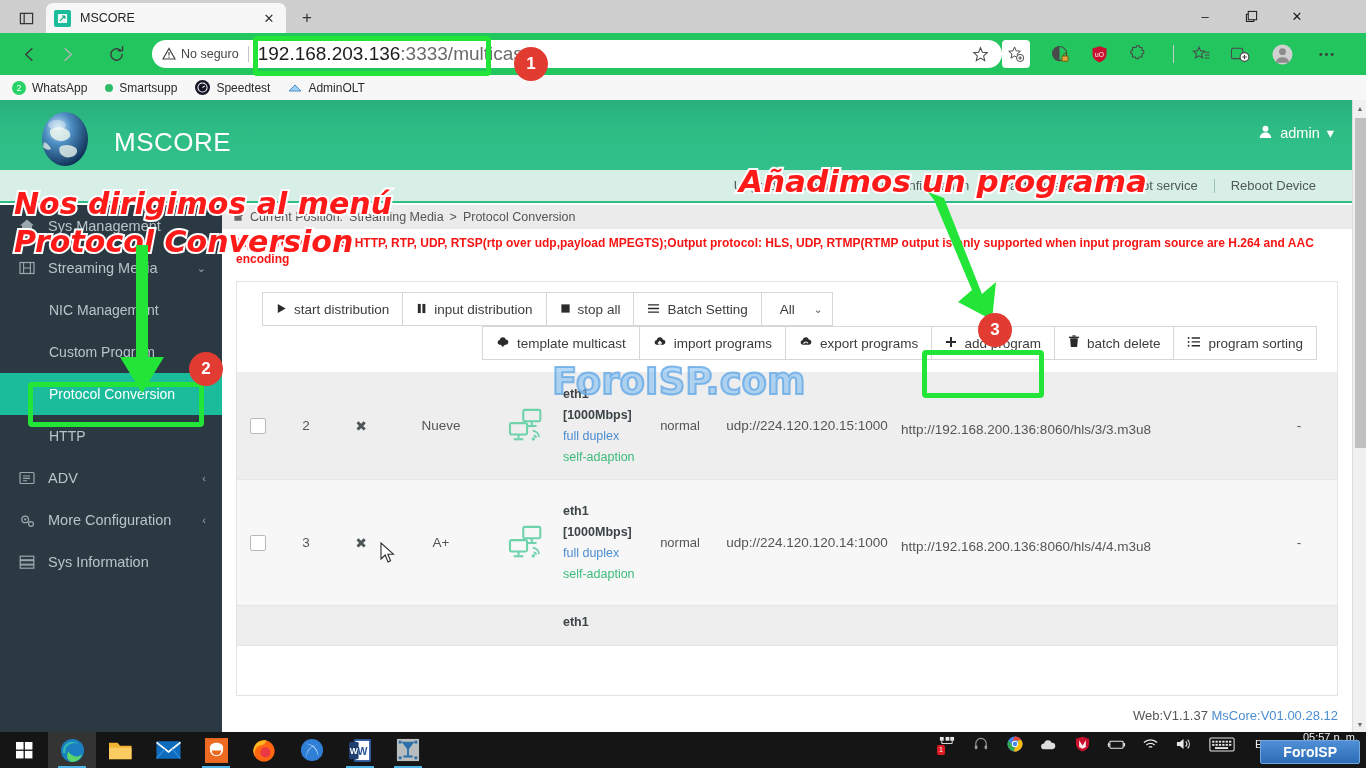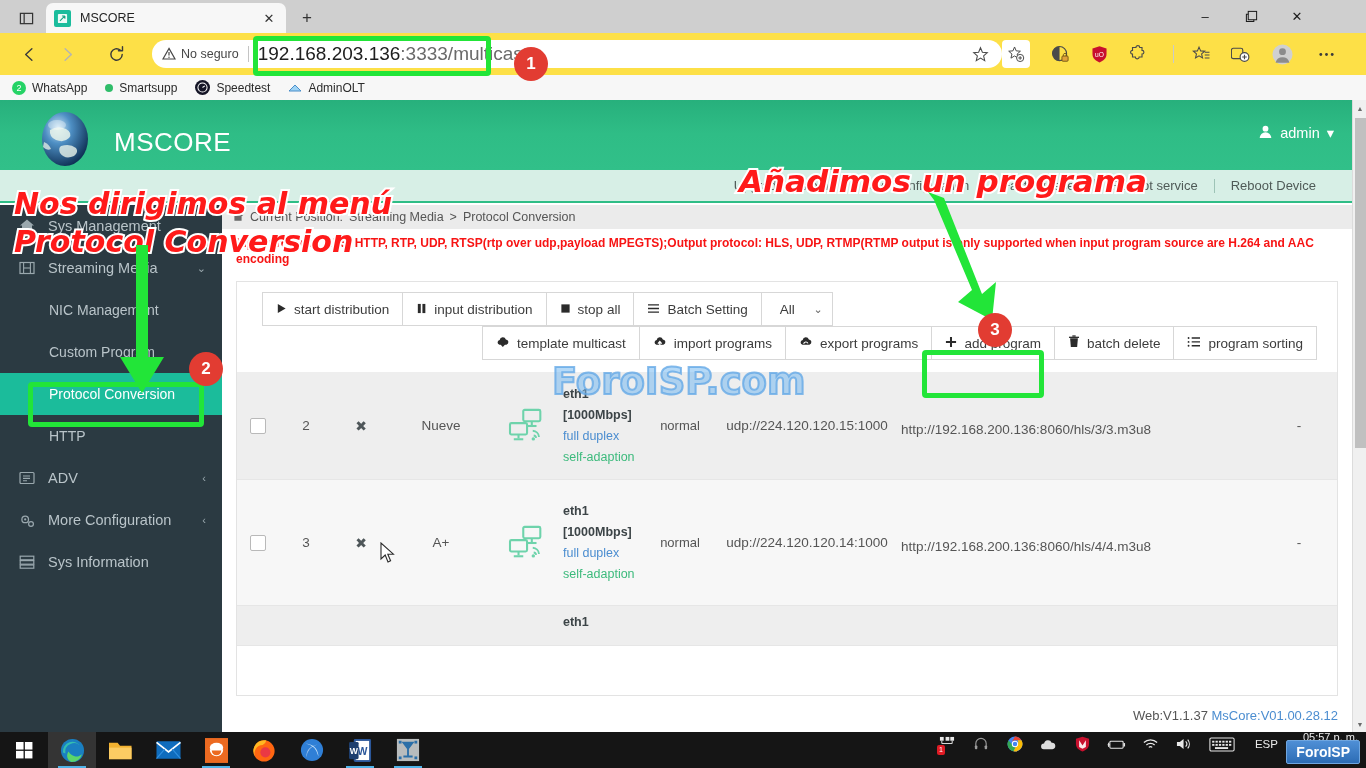--- a/index.html
+++ b/index.html
@@ -25,21 +25,21 @@
   .tab-title { font-size:12.5px; color:#232323; margin-left:9px; flex:1 1 auto;
     white-space:nowrap; overflow:hidden; }
   .tab-close { width:18px; height:18px; display:flex; align-items:center; justify-content:center;
     font-size:13px; color:#333; }
   .newtab { position:absolute; left:294px; top:6px; width:26px; height:24px;
     display:flex; align-items:center; justify-content:center; font-size:17px; color:#333; }
   .wbtn { position:absolute; top:0; width:46px; height:32px; display:flex;
     align-items:center; justify-content:center; font-size:13px; color:#1b1b1b; }
   #win-min { right:138px; } #win-max { right:92px; } #win-close { right:46px; }
 
-  .navbar { position:absolute; left:0; top:33px; width:1366px; height:42px; background:#fde047; }
+  .navbar { position:absolute; left:0; top:33px; width:1366px; height:42px; background:#22c55e; }
   .navicon { position:absolute; top:50%; transform:translateY(-50%); width:30px; height:30px;
     display:flex; align-items:center; justify-content:center; color:#3b3b3b; }
   #nav-back { left:14px; } #nav-fwd { left:52px; } #nav-reload { left:101px; }
   .omnibox {
     position:absolute; left:152px; top:7px; width:850px; height:28px; background:#fff;
     border-radius:14px; display:flex; align-items:center; padding:0 10px;
   }
   .warn-tri { width:14px; height:14px; flex:0 0 auto; margin-right:5px; }
   .nosec { font-size:12.5px; color:#474747; white-space:nowrap; }
   .urlsep { width:1px; height:16px; background:#c4c4c4; margin:0 9px; }
@@ -159,21 +159,21 @@
   .anno-text { font-family:"DejaVu Sans", sans-serif; font-weight:bold; font-style:italic;
     color:#ff1a1a; -webkit-text-stroke:4px #ffffff; paint-order:stroke fill; white-space:nowrap; }
   .badge-num { position:absolute; width:34px; height:34px; border-radius:50%; background:#e23c32;
     color:#fff; font-size:17px; font-weight:bold; display:flex; align-items:center;
     justify-content:center; font-family:"Liberation Sans", sans-serif; }
   .hlbox { position:absolute; border:5px solid #22e538; border-radius:4px; }
   .wm { position:absolute; font-family:"DejaVu Sans", sans-serif; font-weight:bold;
     font-size:37px; color:rgba(120,185,240,0.55); -webkit-text-stroke:2px rgba(95,165,230,0.75);
     pointer-events:none; }
   .foroisp-tip { position:absolute; background:linear-gradient(180deg,#4f8fd6,#2c6cb5);
-    border:1px solid #6fa6e0; color:#fff; font-size:14px; font-weight:bold; padding:3px 9px;
+    border:1px solid #6fa6e0; color:#fff; font-size:14px; font-weight:bold; padding:3px 22px;
     border-radius:2px; }
 </style>
 </head>
 <body>
 
 <div id="browser">
 
   <div class="titlebar">
     <div class="tab-strip-btn">
       <svg width="15" height="15" viewBox="0 0 16 16">

